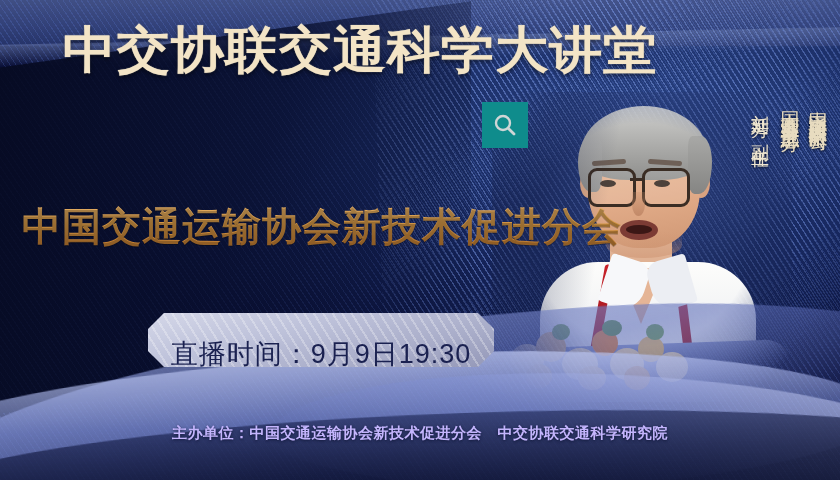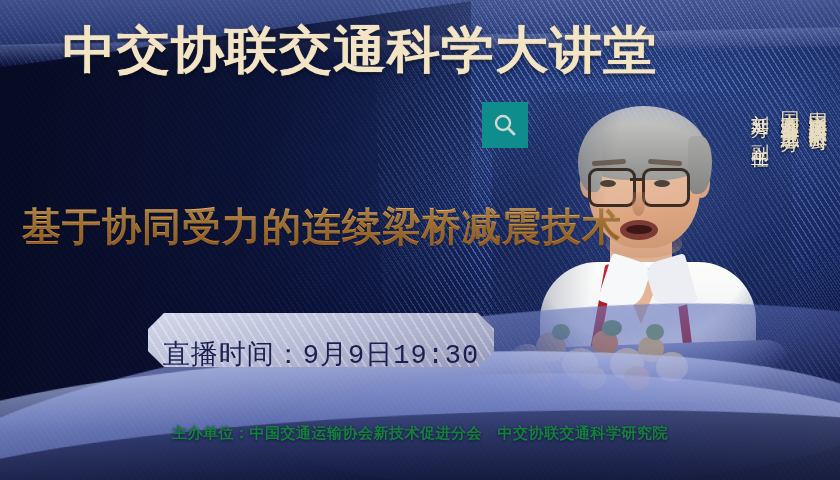--- a/index.html
+++ b/index.html
@@ -216,21 +216,21 @@
   }
   .time-badge:before{
     content:"";position:absolute;inset:0;
     background-image:repeating-linear-gradient(58deg,
       rgba(255,255,255,.28) 0px, rgba(255,255,255,.28) 2px,
       rgba(255,255,255,0) 2px, rgba(255,255,255,0) 8px);
   }
   .time-text{
     position:relative;
     font-size:27px;letter-spacing:1px;color:#1a2150;
-    font-family:Liberation Mono, monospace;
+    font-family:Liberation Sans, sans-serif;
     white-space:nowrap;
     margin-top:27px;
   }
 
   
   .vcol{
     position:absolute;
     writing-mode:vertical-rl;
     text-orientation:upright;
     font-family:"DejaVu Sans","Liberation Sans",sans-serif;
@@ -240,21 +240,21 @@
   }
   .vcol-company{right:8px;top:96px;font-size:19px;letter-spacing:2px;}
   .vcol-dept{right:36px;top:96px;font-size:19px;letter-spacing:2px;}
   .vcol-person{right:68px;top:100px;font-size:18px;letter-spacing:3px;color:#efe6d0;}
 
   
   .footer{
     position:absolute;left:0;top:424px;width:840px;
     text-align:center;
     font-size:15px;font-weight:bold;letter-spacing:.5px;
-    color:#15803d;
+    color:#c4b5fd;
     font-family:"DejaVu Sans","Liberation Sans",sans-serif;
     text-shadow:0 1px 3px rgba(10,16,48,.85);
     white-space:nowrap;
   }
 </style>
 </head>
 <body>
 
 <div class="poster">
 
@@ -322,21 +322,21 @@
 
   <div class="main-title">中交协联交通科学大讲堂</div>
 
   <div class="search-box">
     <svg width="26" height="26" viewBox="0 0 26 26">
       <circle cx="11" cy="11" r="7" fill="none" stroke="#cfd6d6" stroke-width="2.4"></circle>
       <line x1="16.2" y1="16.2" x2="22" y2="22" stroke="#cfd6d6" stroke-width="2.8" stroke-linecap="round"></line>
     </svg>
   </div>
 
-  <div class="topic">基于协同受力的连续梁桥减震技术</div>
+  <div class="topic">中国交通运输协会新技术促进分会</div>
 
   <div class="time-badge">
     <span class="time-text">直播时间：9月9日19:30</span>
   </div>
 
   <div class="vcol vcol-company">中国交通建设股份有限公司</div>
   <div class="vcol vcol-dept">国内直营业务事业部总工办</div>
   <div class="vcol vcol-person">刘延芳　副主任</div>
 
   <div class="footer">主办单位：中国交通运输协会新技术促进分会　中交协联交通科学研究院</div>

